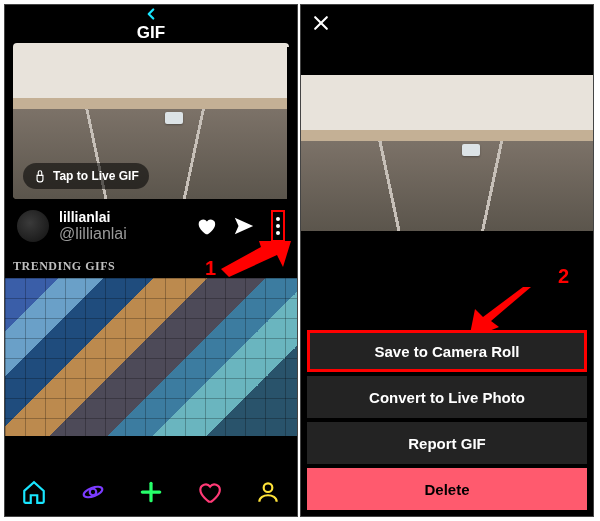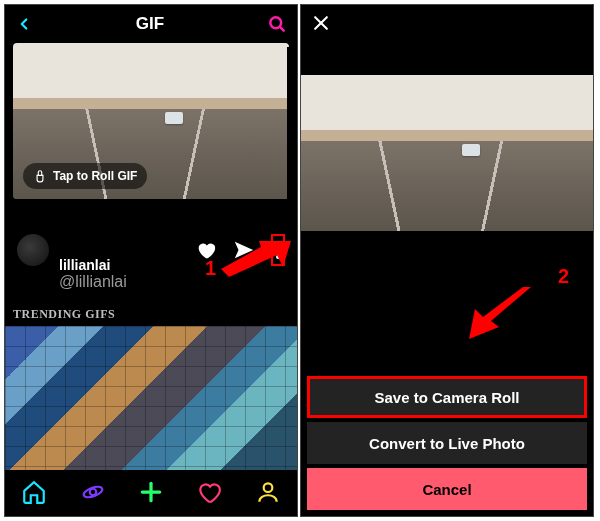--- a/index.html
+++ b/index.html
@@ -20,20 +20,21 @@
     position: relative;
     overflow: hidden;
   }
   
   .header {
     display: flex;
     align-items: center;
     justify-content: space-between;
     height: 38px;
     padding: 0 10px;
+    flex-direction: column;
   }
   .back-icon svg { display: block; }
   .header-title {
     color: #fff;
     font-size: 17px;
     font-weight: 700;
   }
   .search-icon svg { display: block; }
   .gif-card {
     margin: 0 8px;
@@ -84,21 +85,21 @@
     display: flex;
     align-items: center;
     padding: 10px 12px;
     gap: 10px;
   }
   .avatar {
     width: 32px; height: 32px; border-radius: 50%;
     background: radial-gradient(circle at 40% 40%, #3a3a3a, #111);
   }
   .author-text { flex: 1; }
-  .author-name { color:#fff; font-size:14px; font-weight:700;margin-top:48px; }
+  .author-name { color:#fff; font-size:14px; font-weight:700; }
   .author-handle { color:#9a9a9a; font-size:16px; }
   .actions { display:flex; align-items:center; gap:16px; }
   .actions .icon-cell { color:#fff; }
   .icon-cell svg { display:block; }
   .more-box {
     border: 2px solid #ff0000;
     padding: 4px 2px;
     display:flex; align-items:center; justify-content:center;
   }
   .section-label {
@@ -209,21 +210,21 @@
   </div>
 
   <div class="gif-card">
     <div class="gif-img">
       <div class="car-dot"></div>
       <div class="tap-badge">
         <svg viewBox="0 0 24 24" fill="none" stroke="#fff" stroke-width="2">
             <path d="M9 11V6a3 3 0 0 1 6 0v5"></path>
             <path d="M7 11h10v7a4 4 0 0 1-4 4h-2a4 4 0 0 1-4-4z"></path>
           </svg>
-        <span>Tap to Roll GIF</span>
+        <span>Tap to Live GIF</span>
       </div>
     </div>
   </div>
 
   <div class="left-stripe"></div>
 
   <div class="author-row">
     <div class="avatar"></div>
     <div class="author-text">
       <div class="author-name">lillianlai</div>
@@ -299,15 +300,16 @@
   <div class="anno2-num">2</div>
   <div class="anno2-arrow">
     <svg width="62" height="52" viewBox="0 0 62 52">
         <polygon points="62,0 22,34 30,40 0,52 6,22 14,30 54,0" fill="#ff0000"></polygon>
       </svg>
   </div>
 
   <div class="sheet">
     <div class="sheet-btn highlight">Save to Camera Roll</div>
     <div class="sheet-btn">Convert to Live Photo</div>
-    <div class="sheet-btn delete">Cancel</div>
+    <div class="sheet-btn">Report GIF</div>
+    <div class="sheet-btn delete">Delete</div>
   </div>
 </div>
 
 </body></html>

